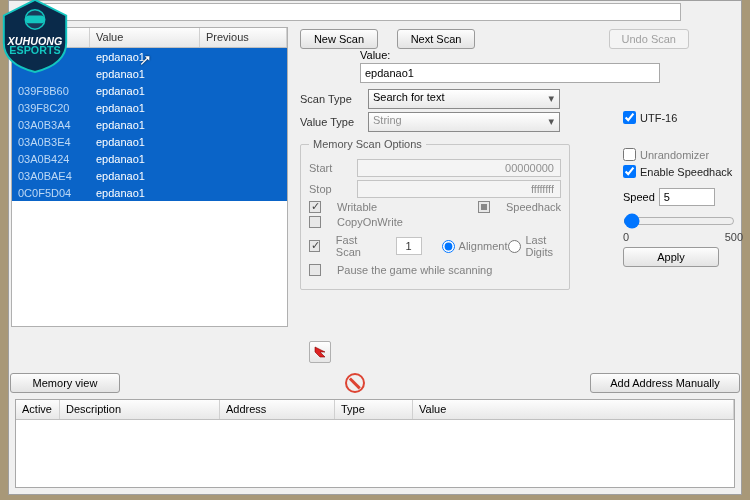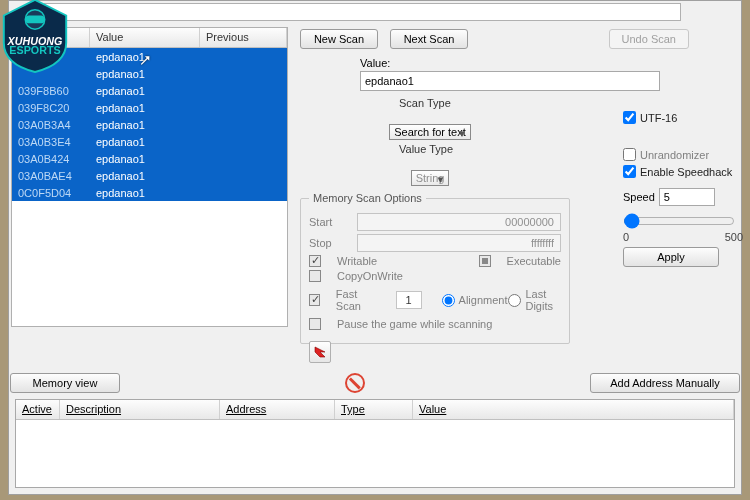--- a/index.html
+++ b/index.html
@@ -13,24 +13,24 @@
   .left-pane { width: 285px; padding: 4px 6px 4px 2px; }
   .results-table { border: 1px solid #b0b0b0; background: #fff; height: 300px; overflow: hidden; }
   .results-header { display: flex; background: linear-gradient(#fdfdfd,#e8e8e8); border-bottom: 1px solid #c0c0c0; height: 20px; }
   .results-header > div { padding: 3px 6px; border-right: 1px solid #d0d0d0; color: #333; }
   .col-addr { width: 78px; } .col-val { width: 110px; } .col-prev { flex: 1; }
   .row { display: flex; background: #0a64c8; color: #fff; height: 17px; align-items: center; }
   .row .col-addr { color: #bcd8f5; }
   .row > div { padding: 1px 6px; }
   .found-label { font-size: 11px; color: #333; padding: 2px 0 2px 4px; }
   .right-pane { flex: 1; padding: 6px 52px 6px 6px; position: relative; }
-  .btnrow { display: flex; gap: 12px; margin-bottom: 8px; }
+  .btnrow { display: flex; gap: 19px; }
   .btn { background: linear-gradient(#fdfdfd,#e3e3e3); border: 1px solid #9a9a9a; border-radius: 3px; padding: 3px 12px; min-width: 78px; text-align: center; cursor: pointer; }
   .btn.disabled { color: #a0a0a0; border-color: #c8c8c8; background: #f4f4f4; }
-  .form-row { display: flex; align-items: center; margin: 3px 0; gap: 15px; flex-direction: column; }
+  .form-row { display: flex; align-items: center; margin: 3px 0; gap: 6px; }
   .form-row label.lead { width: 62px; text-align: left; color: #333; }
   .txtinput { flex: 1; height: 20px; border: 1px solid #a8a8a8; padding: 2px 4px; background: #fff; }
   .sel { flex: 1; height: 20px; border: 1px solid #8a8a8a; background: linear-gradient(#fff,#e9e9e9); padding: 1px 4px; position: relative; }
   .sel::after { content: "▾"; position: absolute; right: 5px; top: 2px; color: #555; }
   .sel.disabled { color: #909090; }
   .side-checks { position: absolute; right: -2px; top: 88px; width: 120px; display: flex; flex-direction: column; gap: 4px; }
   .chk { display: flex; align-items: center; gap: 4px; color: #222; }
   .chk.dim { color: #808080; }
   .chk input { width: 13px; height: 13px; }
   fieldset.memopts { border: 1px solid #c8c8c8; border-radius: 2px; margin-top: 6px; padding: 6px 8px 10px 8px; color: #808080; width: 270px; }
@@ -47,21 +47,21 @@
   .speed-box .sprow { display: flex; align-items: center; gap: 4px; margin: 3px 0; }
   .speed-in { width: 56px; height: 18px; border: 1px solid #a8a8a8; padding: 1px 4px; background: #fff; }
   .slider { width: 112px; margin: 4px 0 0 0; }
   .ticklabels { display: flex; justify-content: space-between; font-size: 10px; color: #444; }
   .redarrow { position: absolute; left: 300px; top: 340px; width: 22px; height: 22px; border: 1px solid #b0b0b0; background: linear-gradient(#fff,#e6e6e6); border-radius: 2px; display: flex; align-items: center; justify-content: center; }
   .bottom-buttons { position: absolute; left: 0; right: 0; top: 372px; display: flex; justify-content: space-between; align-items: center; padding: 0 1px; }
   .prohibit { width: 20px; height: 20px; border: 2.5px solid #d43; border-radius: 50%; position: relative; margin: 0 auto; }
   .prohibit::after { content: ""; position: absolute; left: 1px; top: 7px; width: 14px; height: 2.5px; background: #d43; transform: rotate(45deg); }
   .addr-list { position: absolute; left: 6px; right: 6px; top: 398px; bottom: 6px; border: 1px solid #a8a8a8; background: #fff; }
   .addr-list .hdr { display: flex; background: linear-gradient(#fdfdfd,#e8e8e8); border-bottom: 1px solid #c0c0c0; height: 20px; }
-  .addr-list .hdr > div { padding: 3px 6px; border-right: 1px solid #d0d0d0; text-decoration: underline; }
+  .addr-list .hdr > div { padding: 3px 6px; border-right: 1px solid #d0d0d0; }
   .c-active{width:44px}.c-desc{width:160px}.c-addr2{width:115px}.c-type{width:78px}.c-val2{flex:1}
   .logo { position: absolute; left: -4px; top: -4px; width: 78px; height: 78px; z-index: 10; }
   .cursor { position: absolute; left: 140px; top: 52px; z-index: 20; font-size: 16px; color: #fff; text-shadow: 0 0 2px #000; pointer-events: none; }
 </style>
 </head>
 <body>
 
 <div class="logo">
   <svg viewBox="0 0 80 80">
     <path d="M40 4 L72 20 L72 48 Q72 70 40 78 Q8 70 8 48 L8 20 Z" fill="#0a2a4a" stroke="#13c5c0" stroke-width="2"></path>
@@ -185,21 +185,21 @@
           </div>
         <div class="mem-row">
             <span class="mlabel">Stop</span>
             <input class="mem-in" value="ffffffff" style="">
           </div>
         <div class="mem-row">
           <span class="tri checked"></span>
             <span>Writable</span>
           <span style="flex:1"></span>
           <span class="tri square"></span>
-            <span>Executable</span>
+            <span>Speedhack</span>
         </div>
         <div class="mem-row">
           <span class="tri"></span>
             <span>CopyOnWrite</span>
         </div>
         <div class="mem-row" style="margin-top:6px">
           <span class="tri checked"></span>
             <span>Fast Scan</span>
           <input class="mem-in" style="width: 26px; text-align: center; background: rgb(255, 255, 255); color: rgb(51, 51, 51);" value="1">
           <div class="radiogrp">

